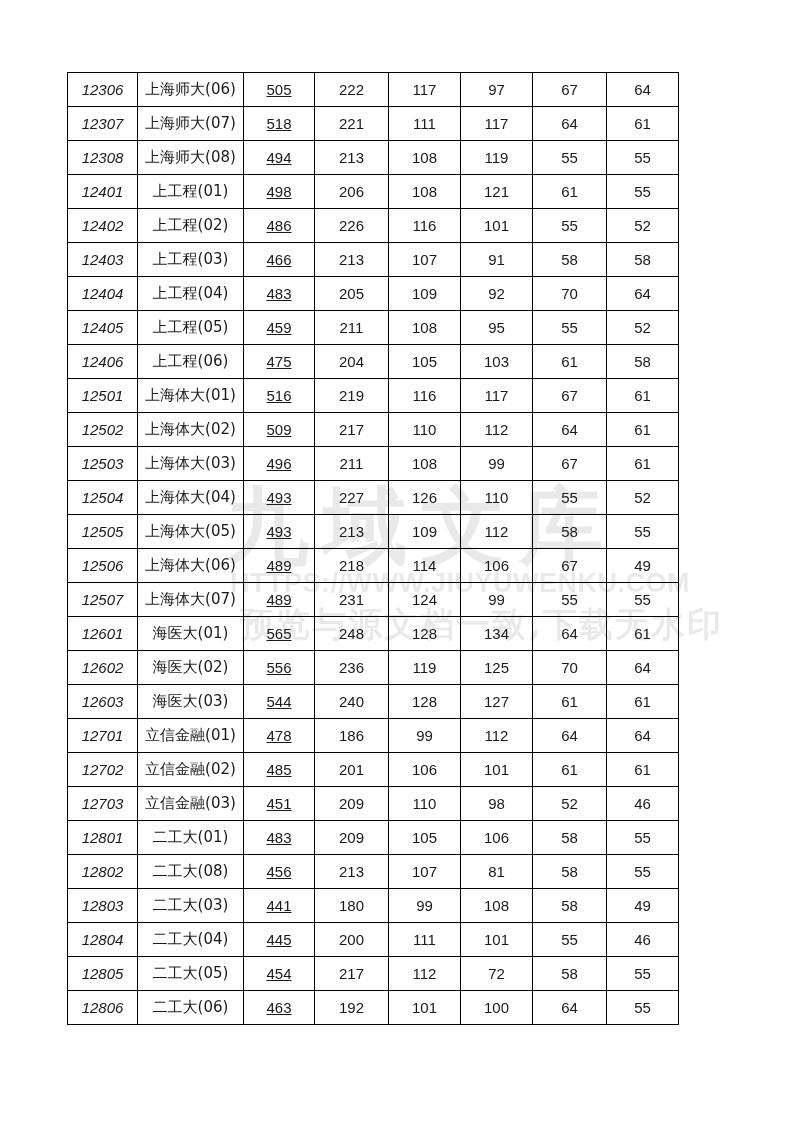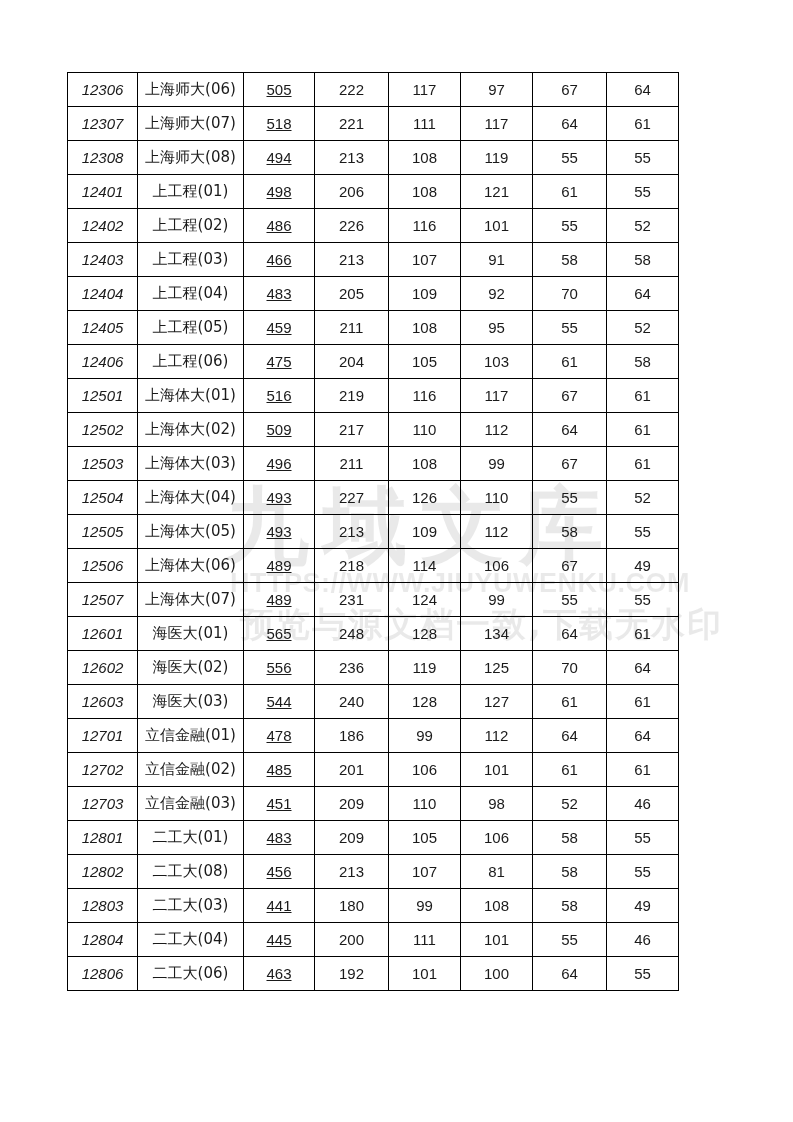--- a/index.html
+++ b/index.html
@@ -358,20 +358,30 @@
           <td class="c-code">12804</td>
           <td class="c-name">二工大(04)</td>
           <td class="c-v1">445</td>
           <td class="c-v2">200</td>
           <td class="c-v3">111</td>
           <td class="c-v4">101</td>
           <td class="c-v5">55</td>
           <td class="c-v6">46</td>
         </tr>
         <tr>
+          <td class="c-code">12805</td>
+          <td class="c-name">二工大(05)</td>
+          <td class="c-v1">454</td>
+          <td class="c-v2">217</td>
+          <td class="c-v3">112</td>
+          <td class="c-v4">72</td>
+          <td class="c-v5">58</td>
+          <td class="c-v6">55</td>
+        </tr>
+        <tr>
           <td class="c-code">12806</td>
           <td class="c-name">二工大(06)</td>
           <td class="c-v1">463</td>
           <td class="c-v2">192</td>
           <td class="c-v3">101</td>
           <td class="c-v4">100</td>
           <td class="c-v5">64</td>
           <td class="c-v6">55</td>
         </tr>
       </tbody>

